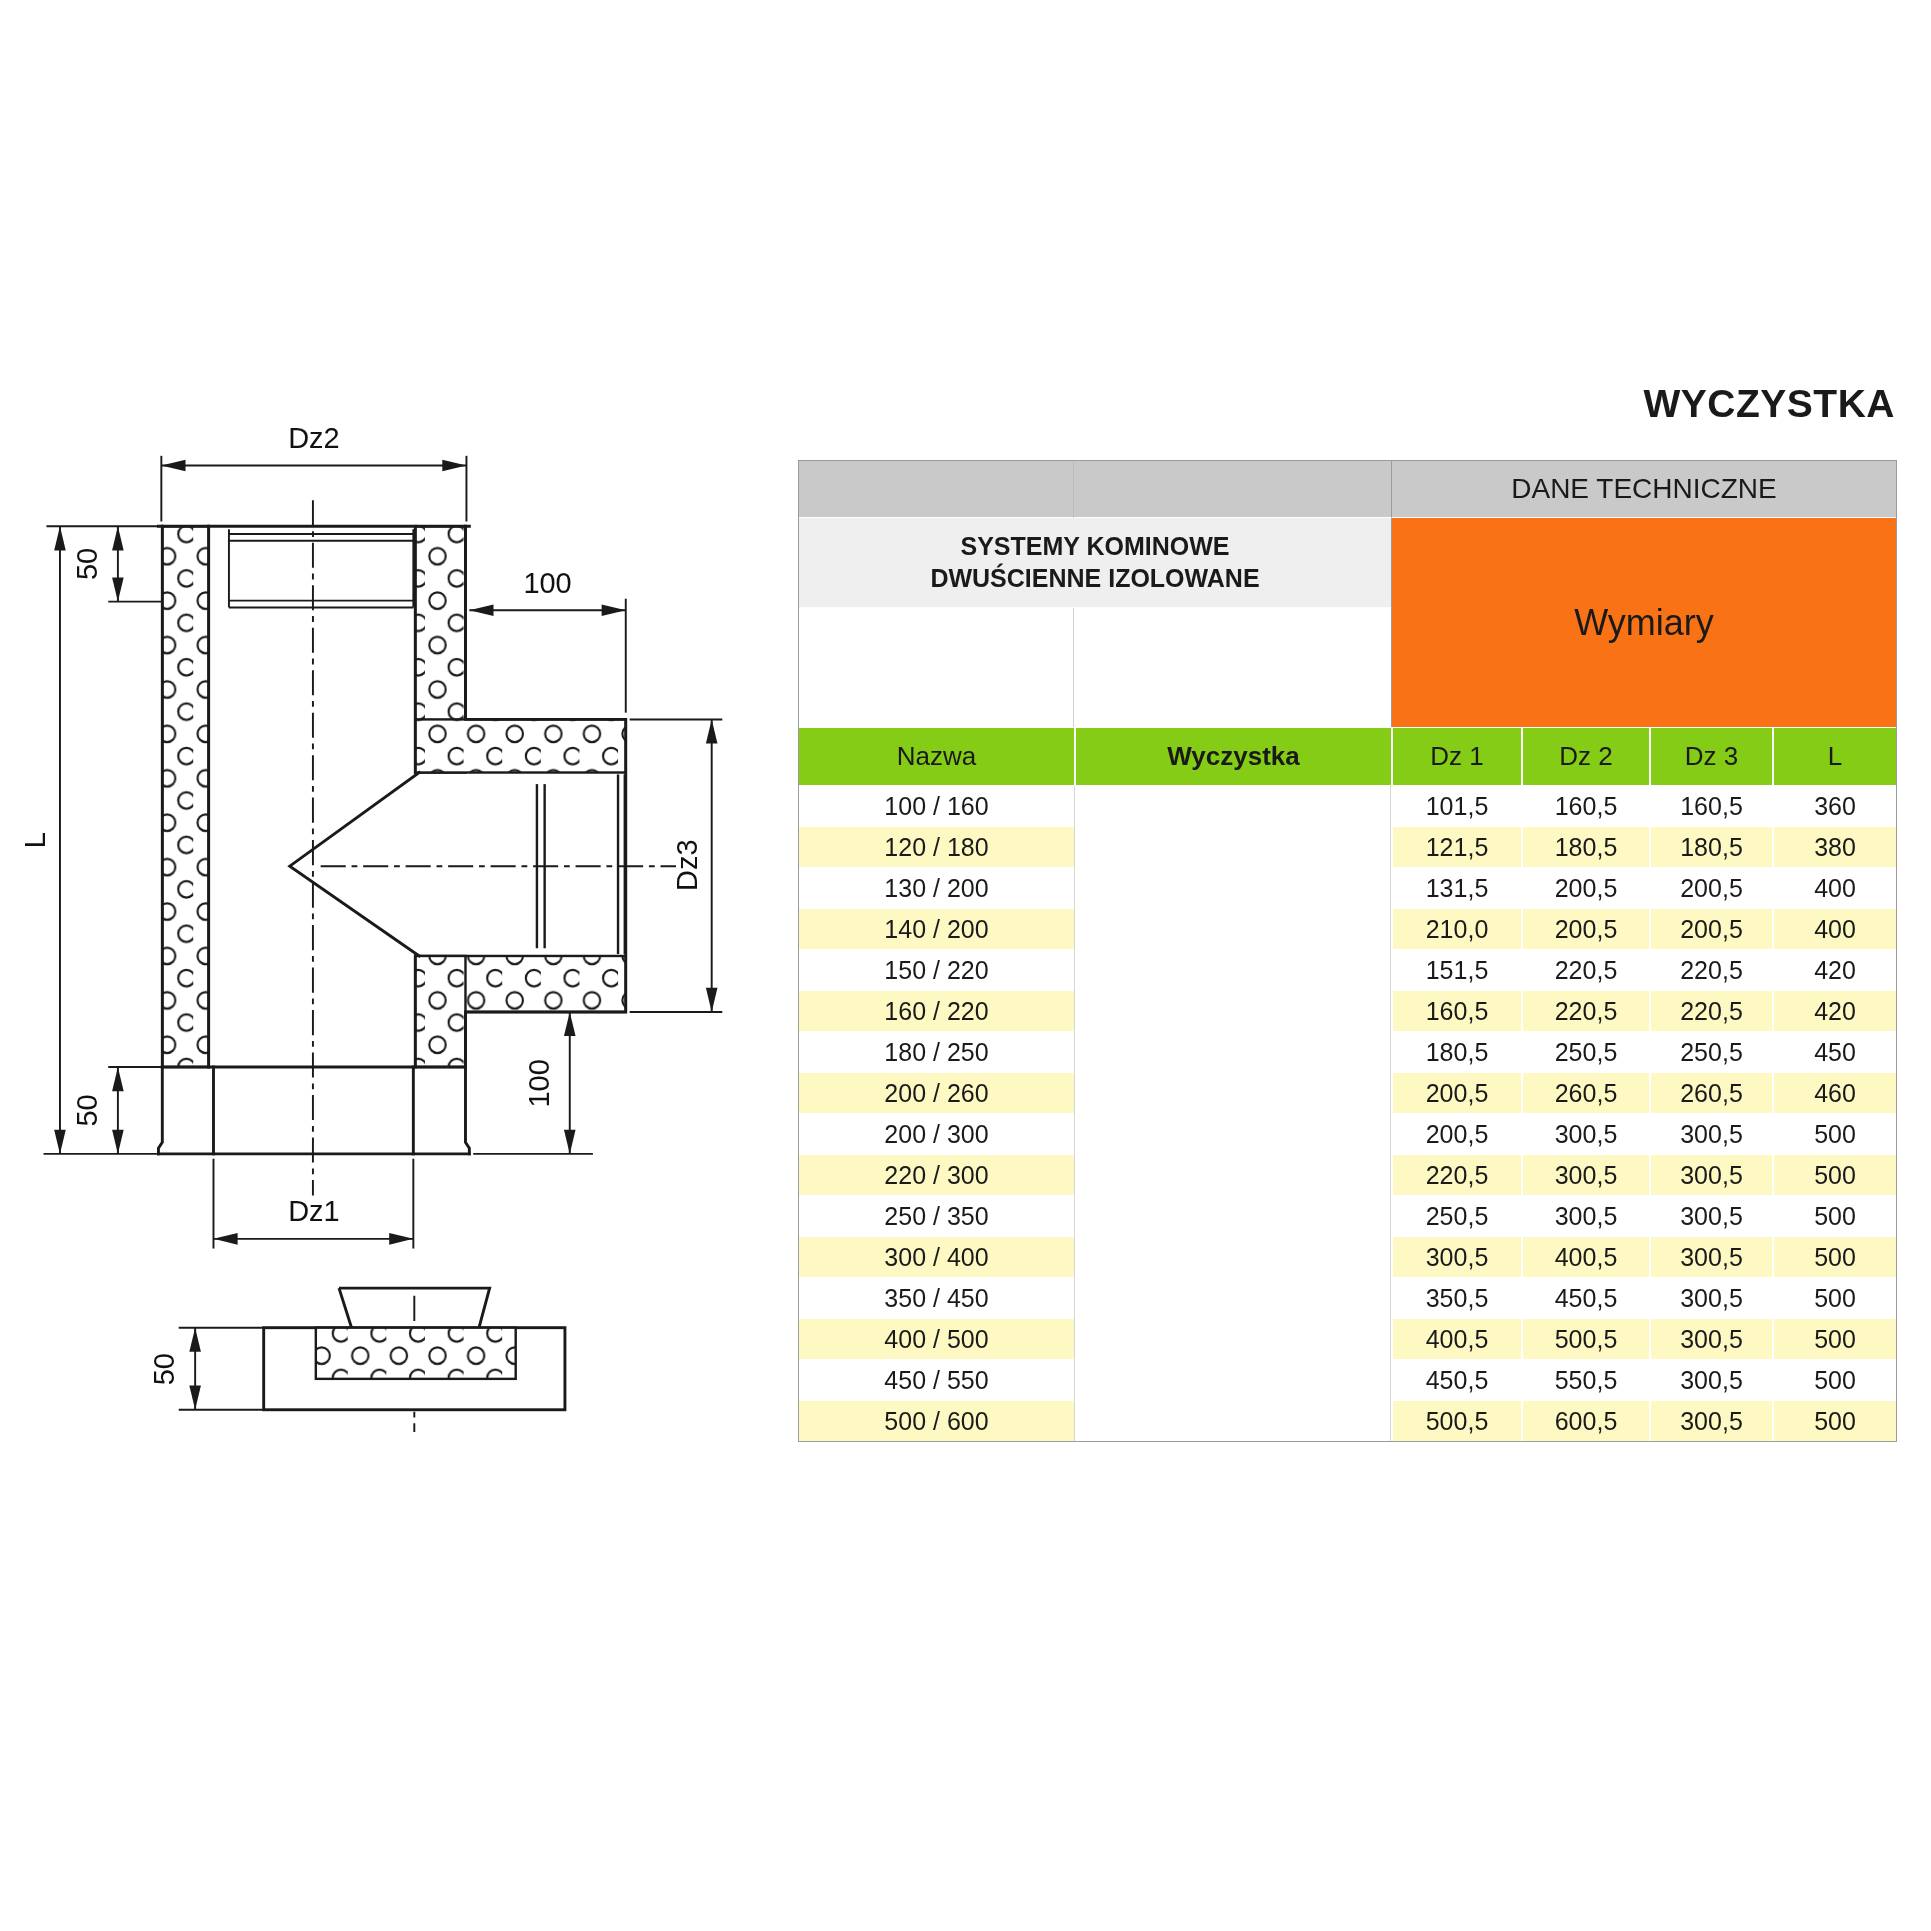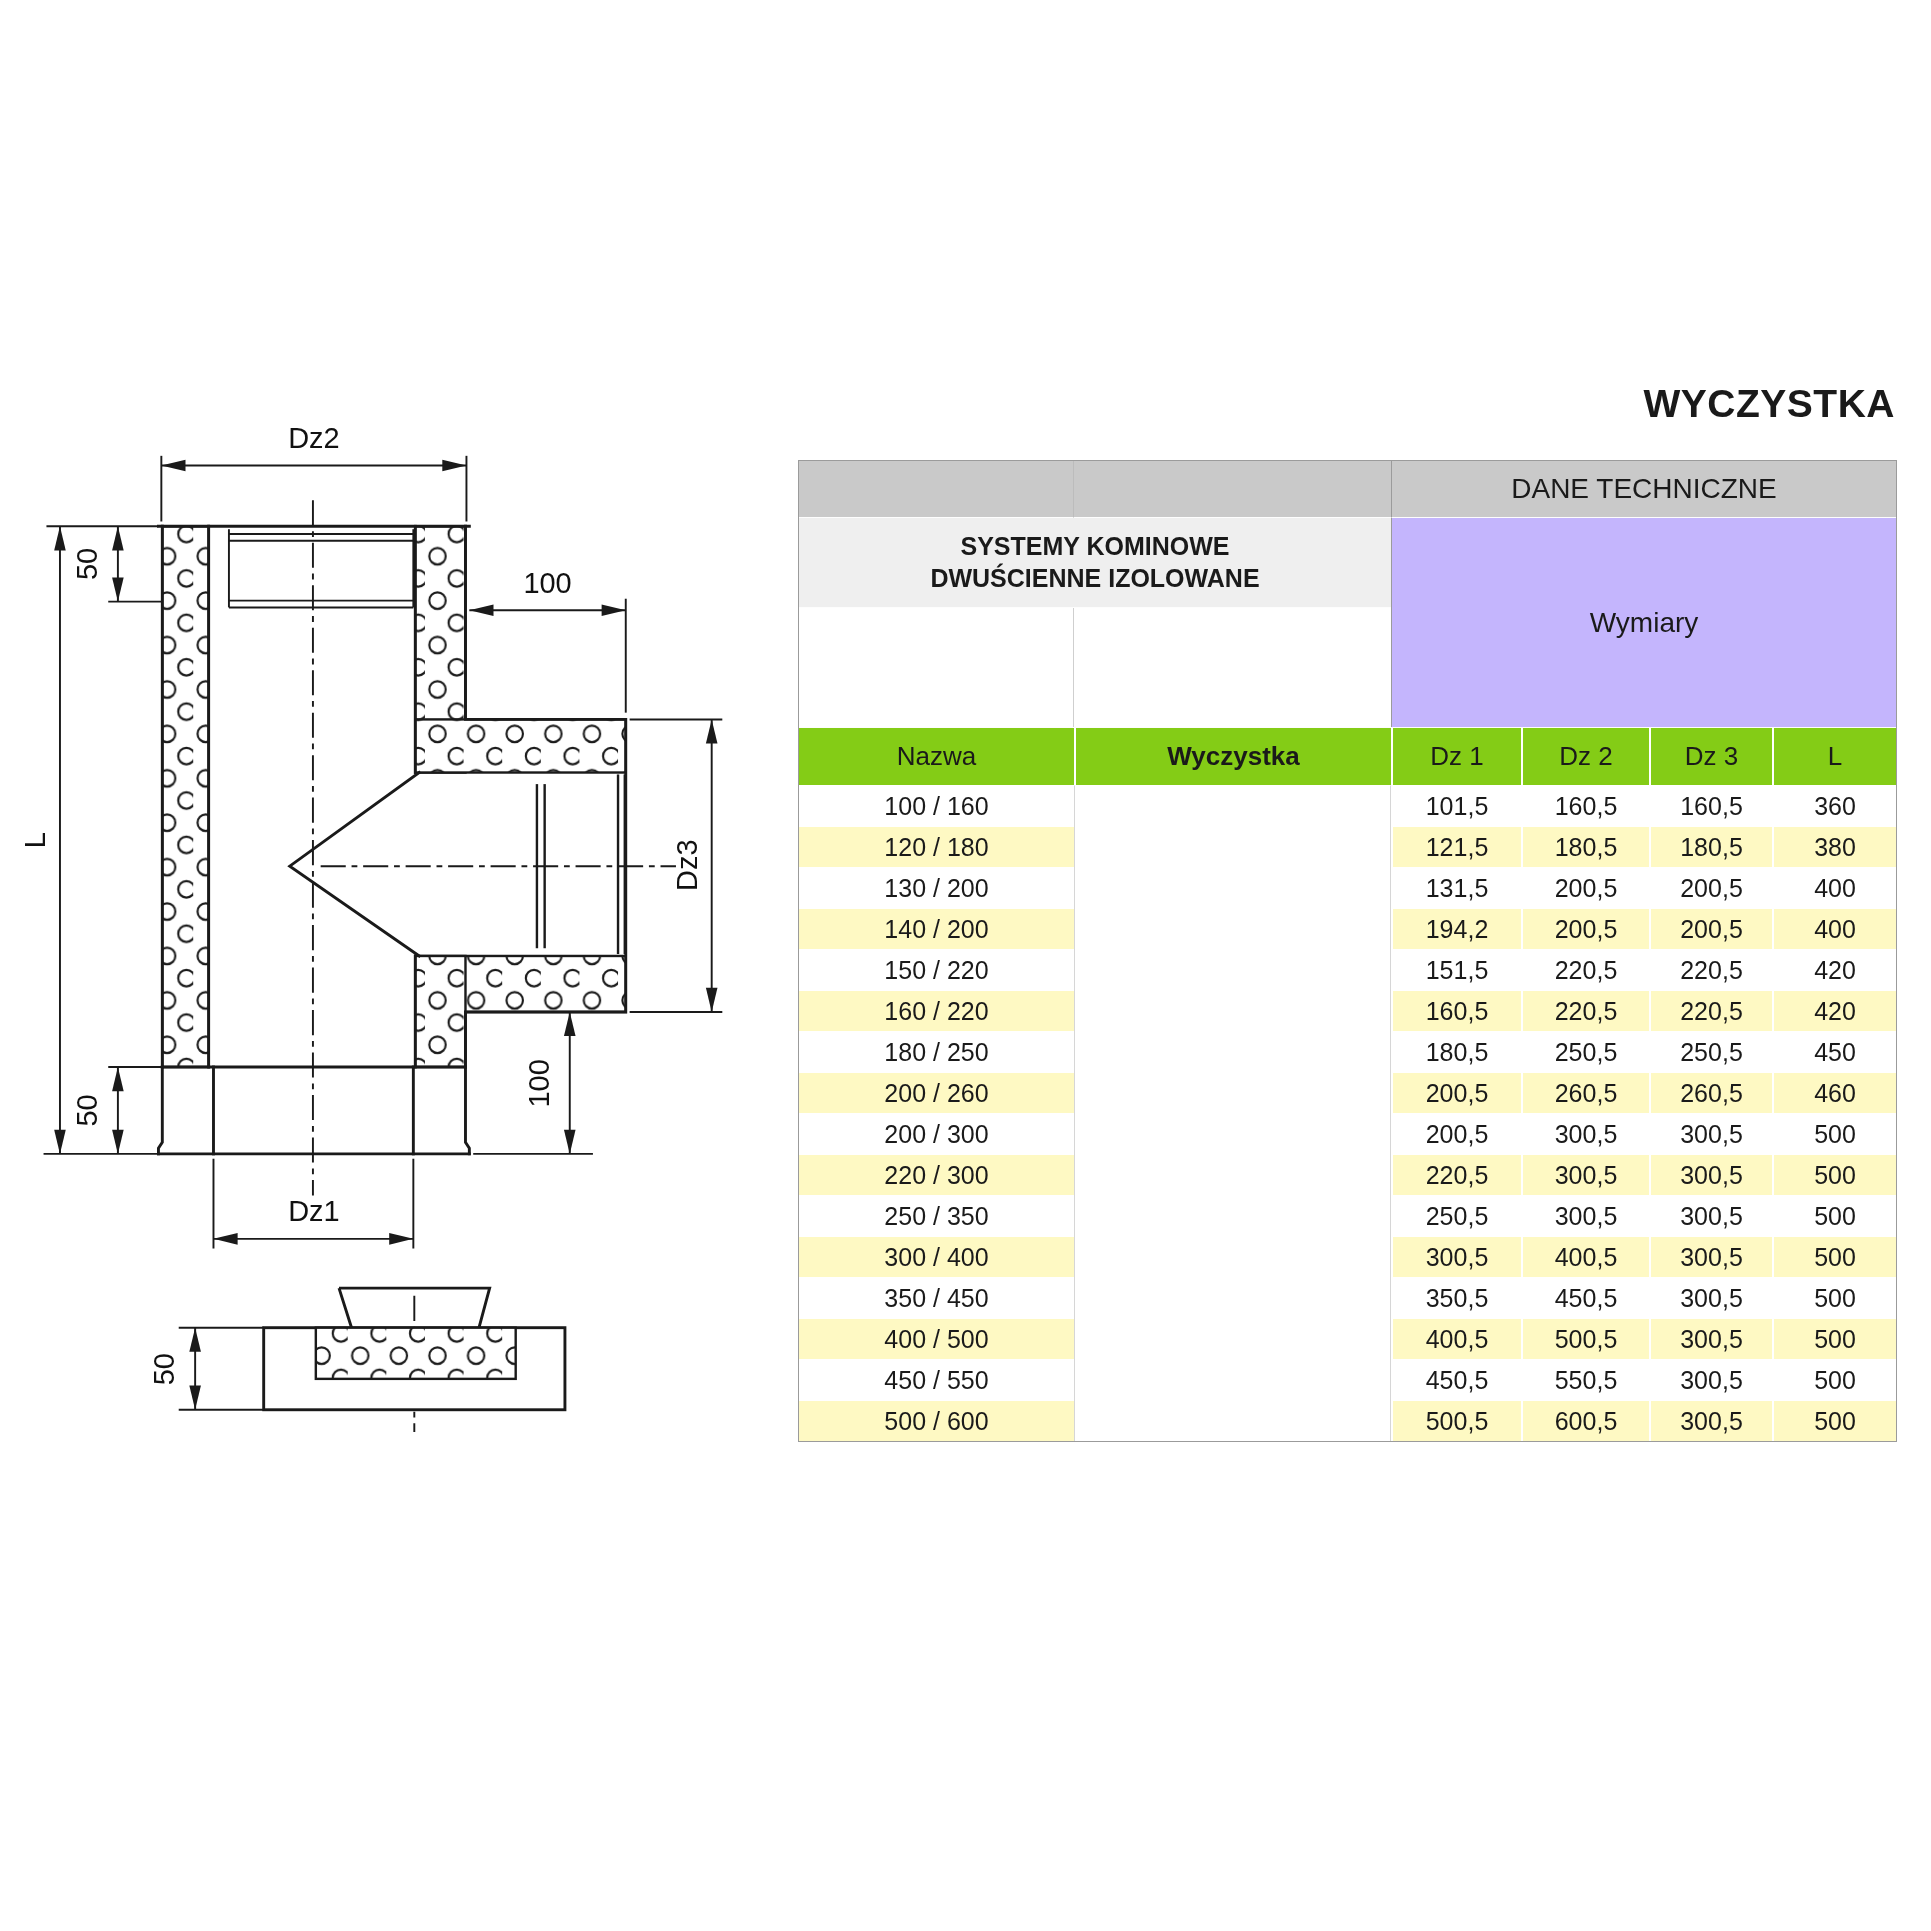--- a/index.html
+++ b/index.html
@@ -19,21 +19,21 @@
     font-size:25px; color:#1a1a1a;
   }
   table.spec td{ text-align:center; vertical-align:middle; box-sizing:border-box; padding:0; }
 
   tr.r-tech td{ height:57px; background:#c9c9c9; border-bottom:1.9px solid #fdfdfd; font-size:28px;}
   td.tech-left-a{ border-right:1.9px solid #bcbcbc; }
   td.tech-right{ border-left:1.9px solid #9b9b9b; }
 
   tr.r-system td{ height:90px;margin-top:16px; }
   td.system-cell{ background:#efefef; font-weight:bold; font-size:25px; line-height:1.25; border-bottom:1.9px solid #fdfdfd;}
-  td.wymiary-cell{ background:#c4b5fd; border-left:1.9px solid #9b9b9b; font-size:28px; }
+  td.wymiary-cell{ background:#f97316; border-left:1.9px solid #9b9b9b; font-size:36px; }
 
   tr.r-blank td{ height:119px; background:#ffffff; }
   td.blank-a{ border-right:1.9px solid #cfcfcf; }
 
   tr.r-cols td{ height:58px; background:#84cc16; font-size:26px; border-top:1.9px solid #fdfdfd;}
   tr.r-cols td + td{ border-left:2.9px solid #ffffff; }
   td.col-wycz{ font-weight:bold; }
 
   tbody.data td{ height:41px; border-top:1.9px solid #ffffff; }
   tbody.data td.c-num{ border-left:2.9px solid #ffffff; }
@@ -242,21 +242,21 @@
         </tr>
         <tr>
           <td>130 / 200</td>
           <td class="c-num">131,5</td>
           <td class="c-num">200,5</td>
           <td class="c-num">200,5</td>
           <td class="c-num">400</td>
         </tr>
         <tr class="alt">
           <td>140 / 200</td>
-          <td class="c-num">194,2</td>
+          <td class="c-num">210,0</td>
           <td class="c-num">200,5</td>
           <td class="c-num">200,5</td>
           <td class="c-num">400</td>
         </tr>
         <tr>
           <td>150 / 220</td>
           <td class="c-num">151,5</td>
           <td class="c-num">220,5</td>
           <td class="c-num">220,5</td>
           <td class="c-num">420</td>

